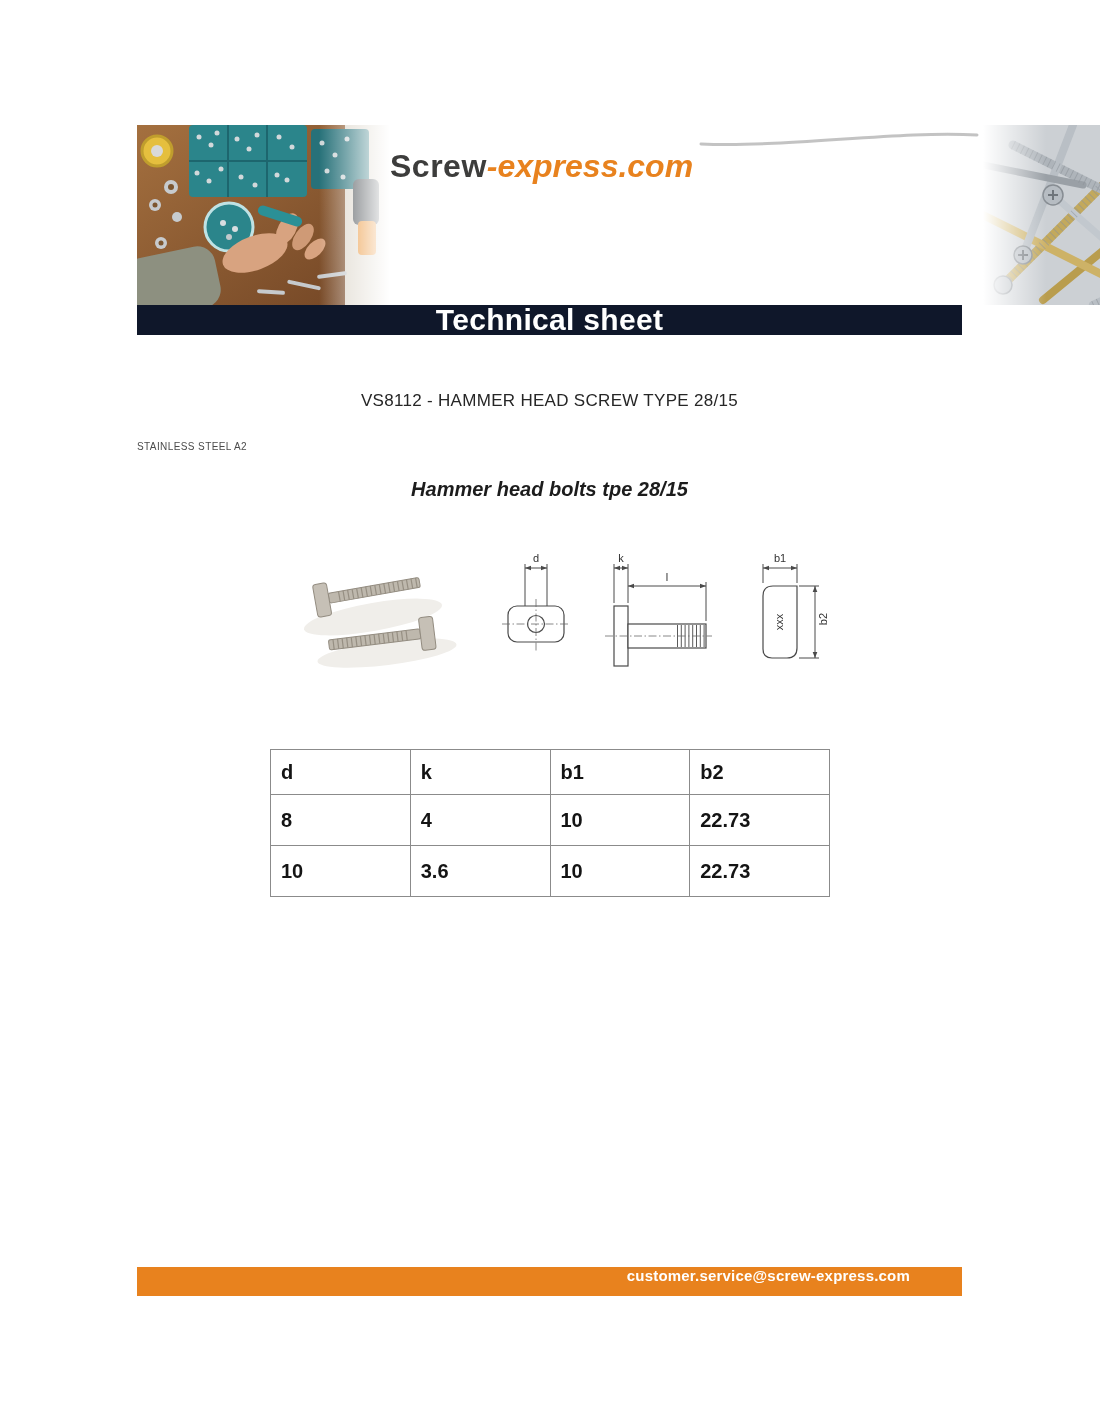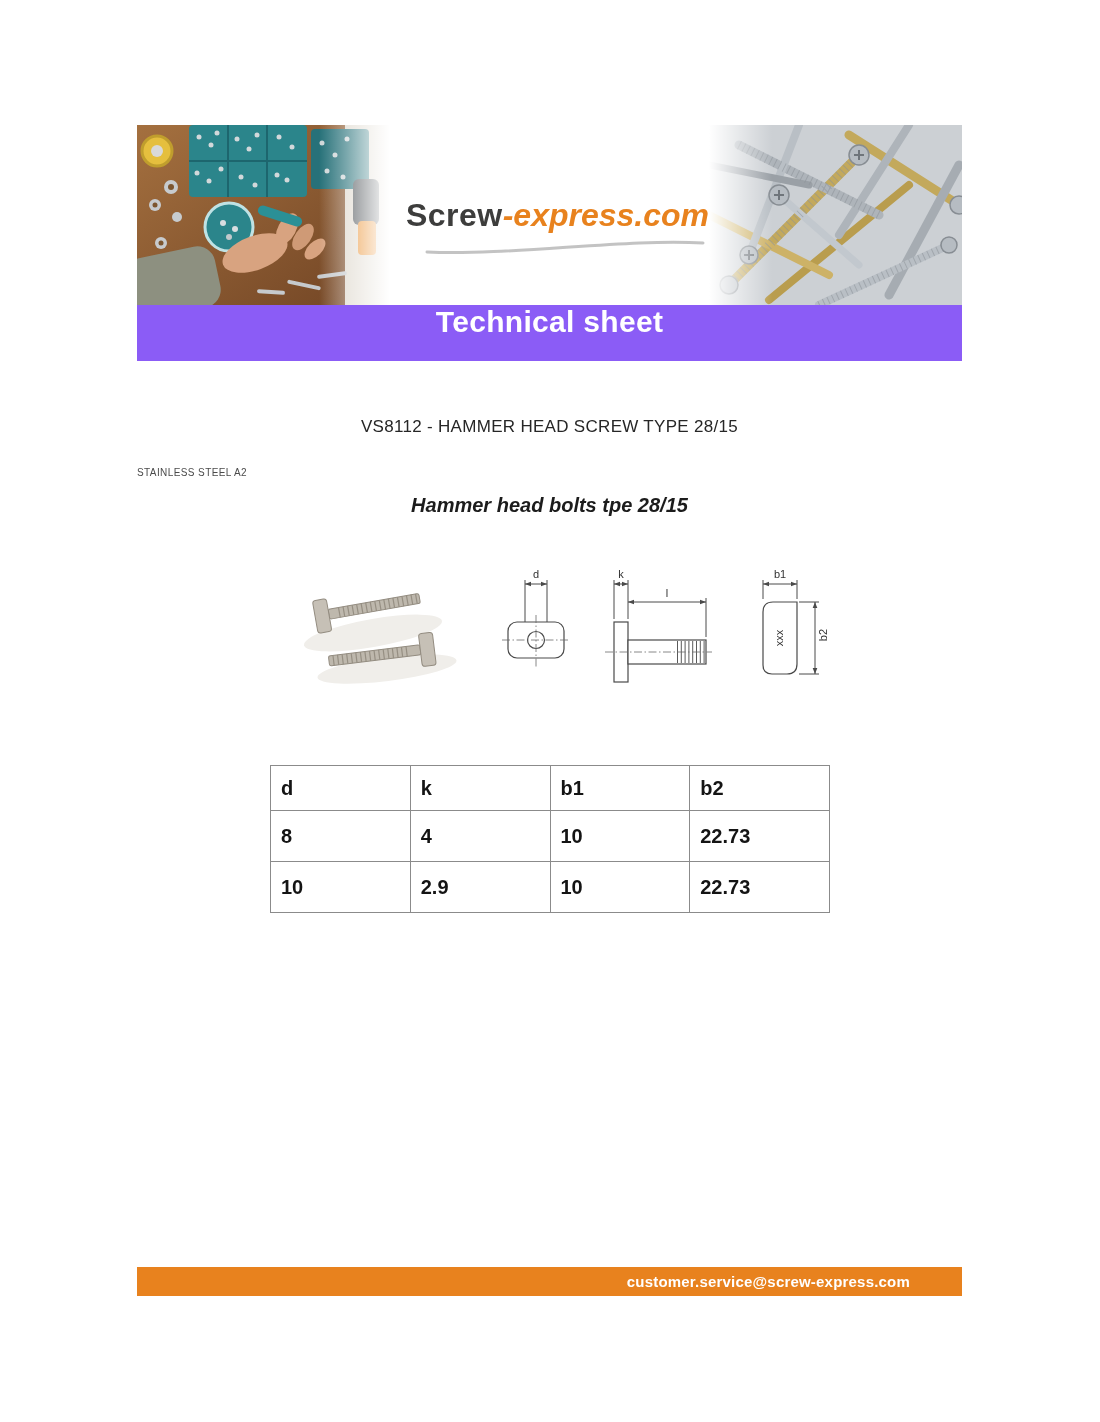--- a/index.html
+++ b/index.html
@@ -3,42 +3,42 @@
 <meta charset="utf-8">
 <style>
   html,body{margin:0;padding:0;}
   body{
     width:1100px;height:1422px;background:#ffffff;position:relative;overflow:hidden;
     font-family:"Liberation Sans", sans-serif;
   }
   .sheet{position:absolute;left:137px;top:125px;width:825px;}
   .banner{display:flex;height:180px;}
   .photo{width:253px;height:180px;flex:0 0 auto;overflow:hidden;}
-  .center{flex:1 1 auto;position:relative;display:flex;flex-direction:column;align-items:flex-end;justify-content:center;background:#fff;}
+  .center{flex:1 1 auto;position:relative;display:flex;flex-direction:row;align-items:flex-start;justify-content:center;background:#fff;}
   .logo{white-space:nowrap;font-size:32px;margin-top:24px;line-height:1.1;}
   .logo-screw{font-weight:bold;color:#3d3d3c;letter-spacing:.5px;}
   .logo-express{font-style:italic;color:#e8821e;font-weight:600;}
   .swoosh{display:block;margin-top:1px;}
-  .orange-bar{height:56px;background:#8b5cf6;display:flex;align-items:flex-start;justify-content:center;}
+  .orange-bar{height:30px;background:#0f172a;display:flex;align-items:center;justify-content:center;}
   .orange-bar span{color:#ffffff;font-weight:bold;font-size:30px;letter-spacing:.3px;}
   .doc-title{margin-top:56px;text-align:center;font-size:17px;color:#262626;font-weight:500;letter-spacing:.3px;}
   .material{margin-top:30px;text-align:left;font-size:10px;color:#4b4b4b;letter-spacing:.4px;}
-  .desc{margin-top:16px;text-align:center;font-size:20px;font-style:italic;font-weight:bold;color:#1c1c1c;}
+  .desc{margin-top:26px;text-align:center;font-size:20px;font-style:italic;font-weight:bold;color:#1c1c1c;}
   .figures{margin-top:50px;margin-left:158px;display:flex;align-items:flex-start;}
   .product-photo{margin-top:14px;}
   .drawing1{margin-left:26px;}
   .drawing2{margin-left:24px;}
   .drawing3{margin-left:34px;}
   .dim-text{font-size:11px;fill:#333;font-family:"Liberation Sans",sans-serif;}
   .spec-table{margin:68px 0 0 133px;border-collapse:collapse;width:560px;table-layout:fixed;}
   .spec-table th,.spec-table td{border:1px solid #8b8b8b;text-align:left;font-weight:bold;color:#141414;padding:4px 10px;font-size:20px;}
   .spec-table th{height:36px;}
   .spec-table td{height:42px;}
   .footer{position:absolute;left:137px;top:1267px;width:825px;height:29px;background:#e8821e;
-    display:flex;align-items:center;justify-content:flex-end;padding-right:52px;box-sizing:border-box;}
+    display:flex;justify-content:flex-end;padding-right:52px;box-sizing:border-box;}
   .footer span{color:#ffffff;font-weight:bold;font-size:15px;letter-spacing:.2px;}
 </style>
 </head>
 <body>
 
 <div class="sheet">
 
   <div class="banner">
 
     <div class="photo">
@@ -270,21 +270,21 @@
     </thead>
     <tbody>
       <tr>
         <td>8</td>
         <td>4</td>
         <td>10</td>
         <td>22.73</td>
       </tr>
       <tr>
         <td>10</td>
-        <td>2.9</td>
+        <td>3.6</td>
         <td>10</td>
         <td>22.73</td>
       </tr>
     </tbody>
   </table>
 </div>
 
 <div class="footer">
   <span>customer.service@screw-express.com</span>
 </div>

